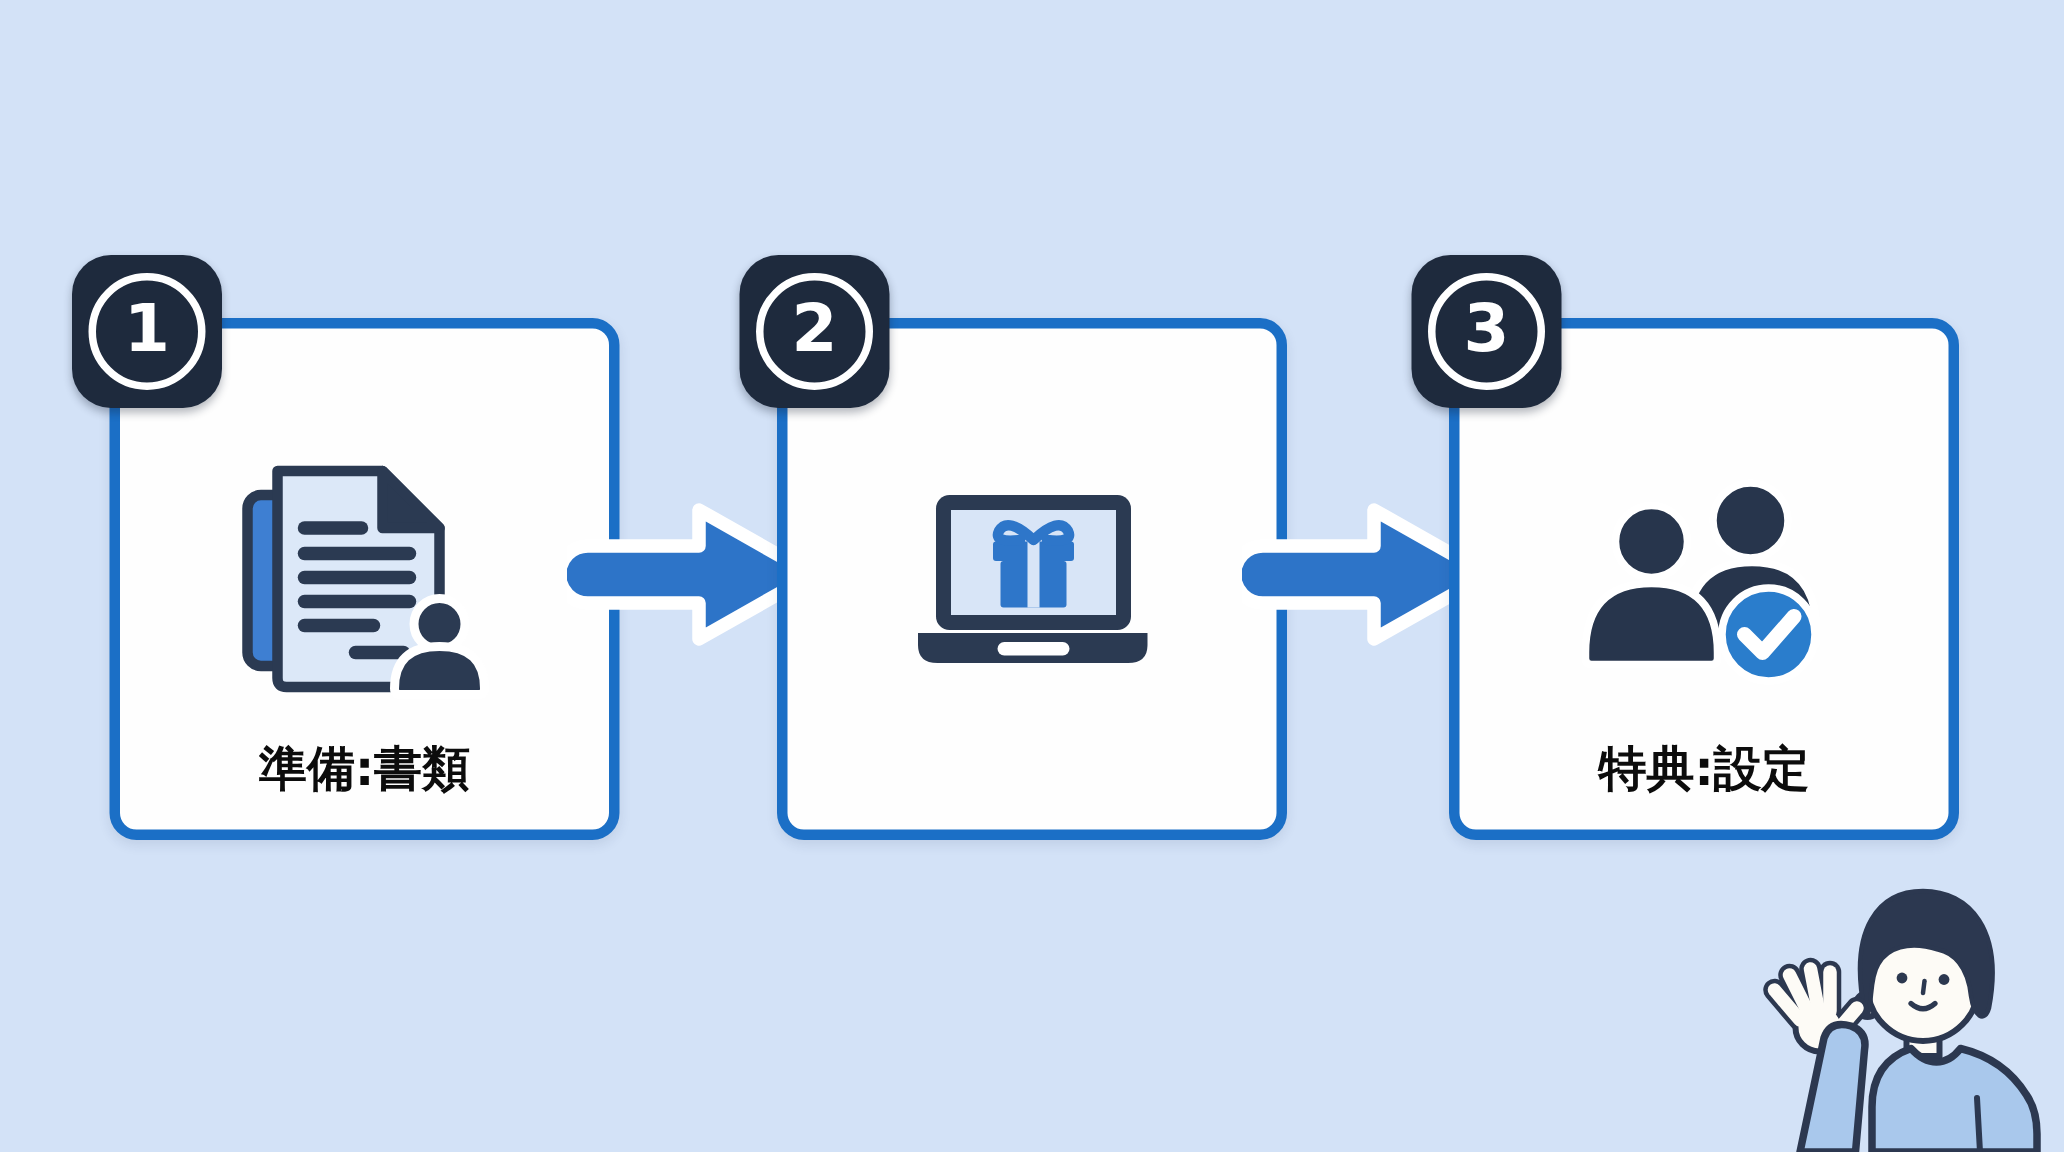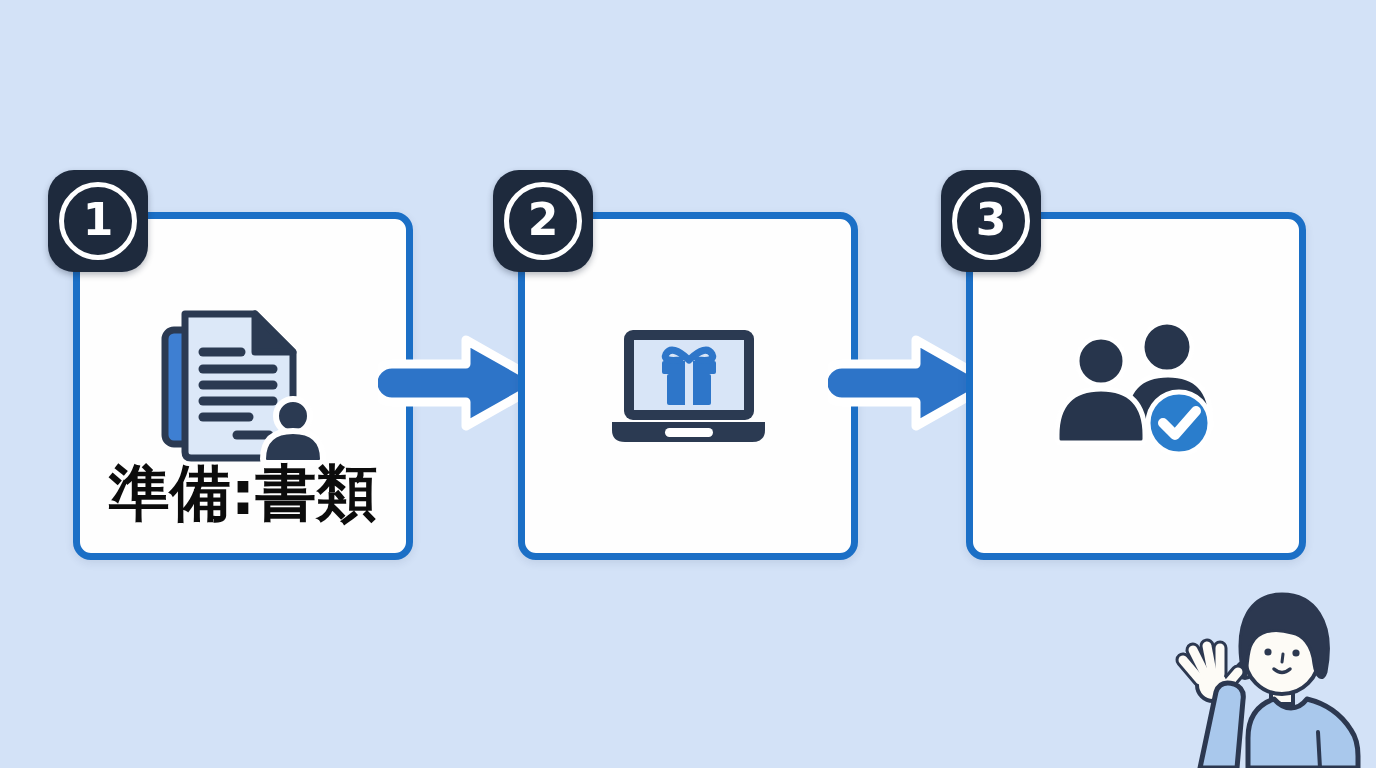--- a/index.html
+++ b/index.html
@@ -30,21 +30,21 @@
   .badge-number {
     color:#ffffff; font-size:44px; font-weight:bold; line-height:1;
     transform:translateY(-1px);
   }
   .icon-area {
     position:absolute; top:62px; left:0; right:0; height:210px;
     display:flex; align-items:center; justify-content:center;
   }
   .card-label {
     position:absolute; bottom:18px; left:0; right:0;
-    text-align:center; font-size:61px; font-weight:900; color:#0c0c0c;
+    text-align:center; font-size:32px; font-weight:900; color:#0c0c0c;
     white-space:nowrap;
   }
   .arrow { position:absolute; top:330px; width:172px; height:106px; }
   .arrow-1 { left:378px; }
   .arrow-2 { left:828px; }
   .mascot { position:absolute; left:1150px; top:588px; width:226px; height:180px; }
 </style>
 </head>
 <body>
 
@@ -113,20 +113,21 @@
     <div class="icon-area">
       <svg width="175" height="142" viewBox="0 0 175 142">
         <circle cx="118" cy="32" r="25" fill="#27354c" stroke="#ffffff" stroke-width="5"></circle>
         <path d="M76 106 Q76 60 119 60 Q162 60 162 106 L162 112 Q162 116 158 116 H80 Q76 116 76 112 Z" fill="#27354c" stroke="#ffffff" stroke-width="5"></path>
         <circle cx="52" cy="46" r="24" fill="#27354c" stroke="#ffffff" stroke-width="5"></circle>
         <path d="M8 120 Q8 74 52 74 Q96 74 96 120 L96 124 Q96 128 92 128 H12 Q8 128 8 124 Z" fill="#27354c" stroke="#ffffff" stroke-width="5"></path>
         <circle cx="130" cy="108" r="31" fill="#2a7dcc" stroke="#ffffff" stroke-width="5"></circle>
         <path d="M114 108 L126 120 L147 96" stroke="#ffffff" stroke-width="10" fill="none" stroke-linecap="round" stroke-linejoin="round"></path>
       </svg>
     </div>
+    <div class="card-label">特典:設定</div>
   </div>
 
   <svg class="mascot" viewBox="0 0 226 180">
 
     <path d="M121 96 H143 V116 H121 Z" fill="#fdfbf6" stroke="#2c3850" stroke-width="4"></path>
 
     <circle cx="95" cy="82" r="8" fill="#fdfbf6" stroke="#2c3850" stroke-width="4"></circle>
     <circle cx="132" cy="69" r="37" fill="#fdfbf6" stroke="#2c3850" stroke-width="4"></circle>
 
     <path d="M93 86 C82 30 103 6 132 6 C163 6 186 32 176 84

